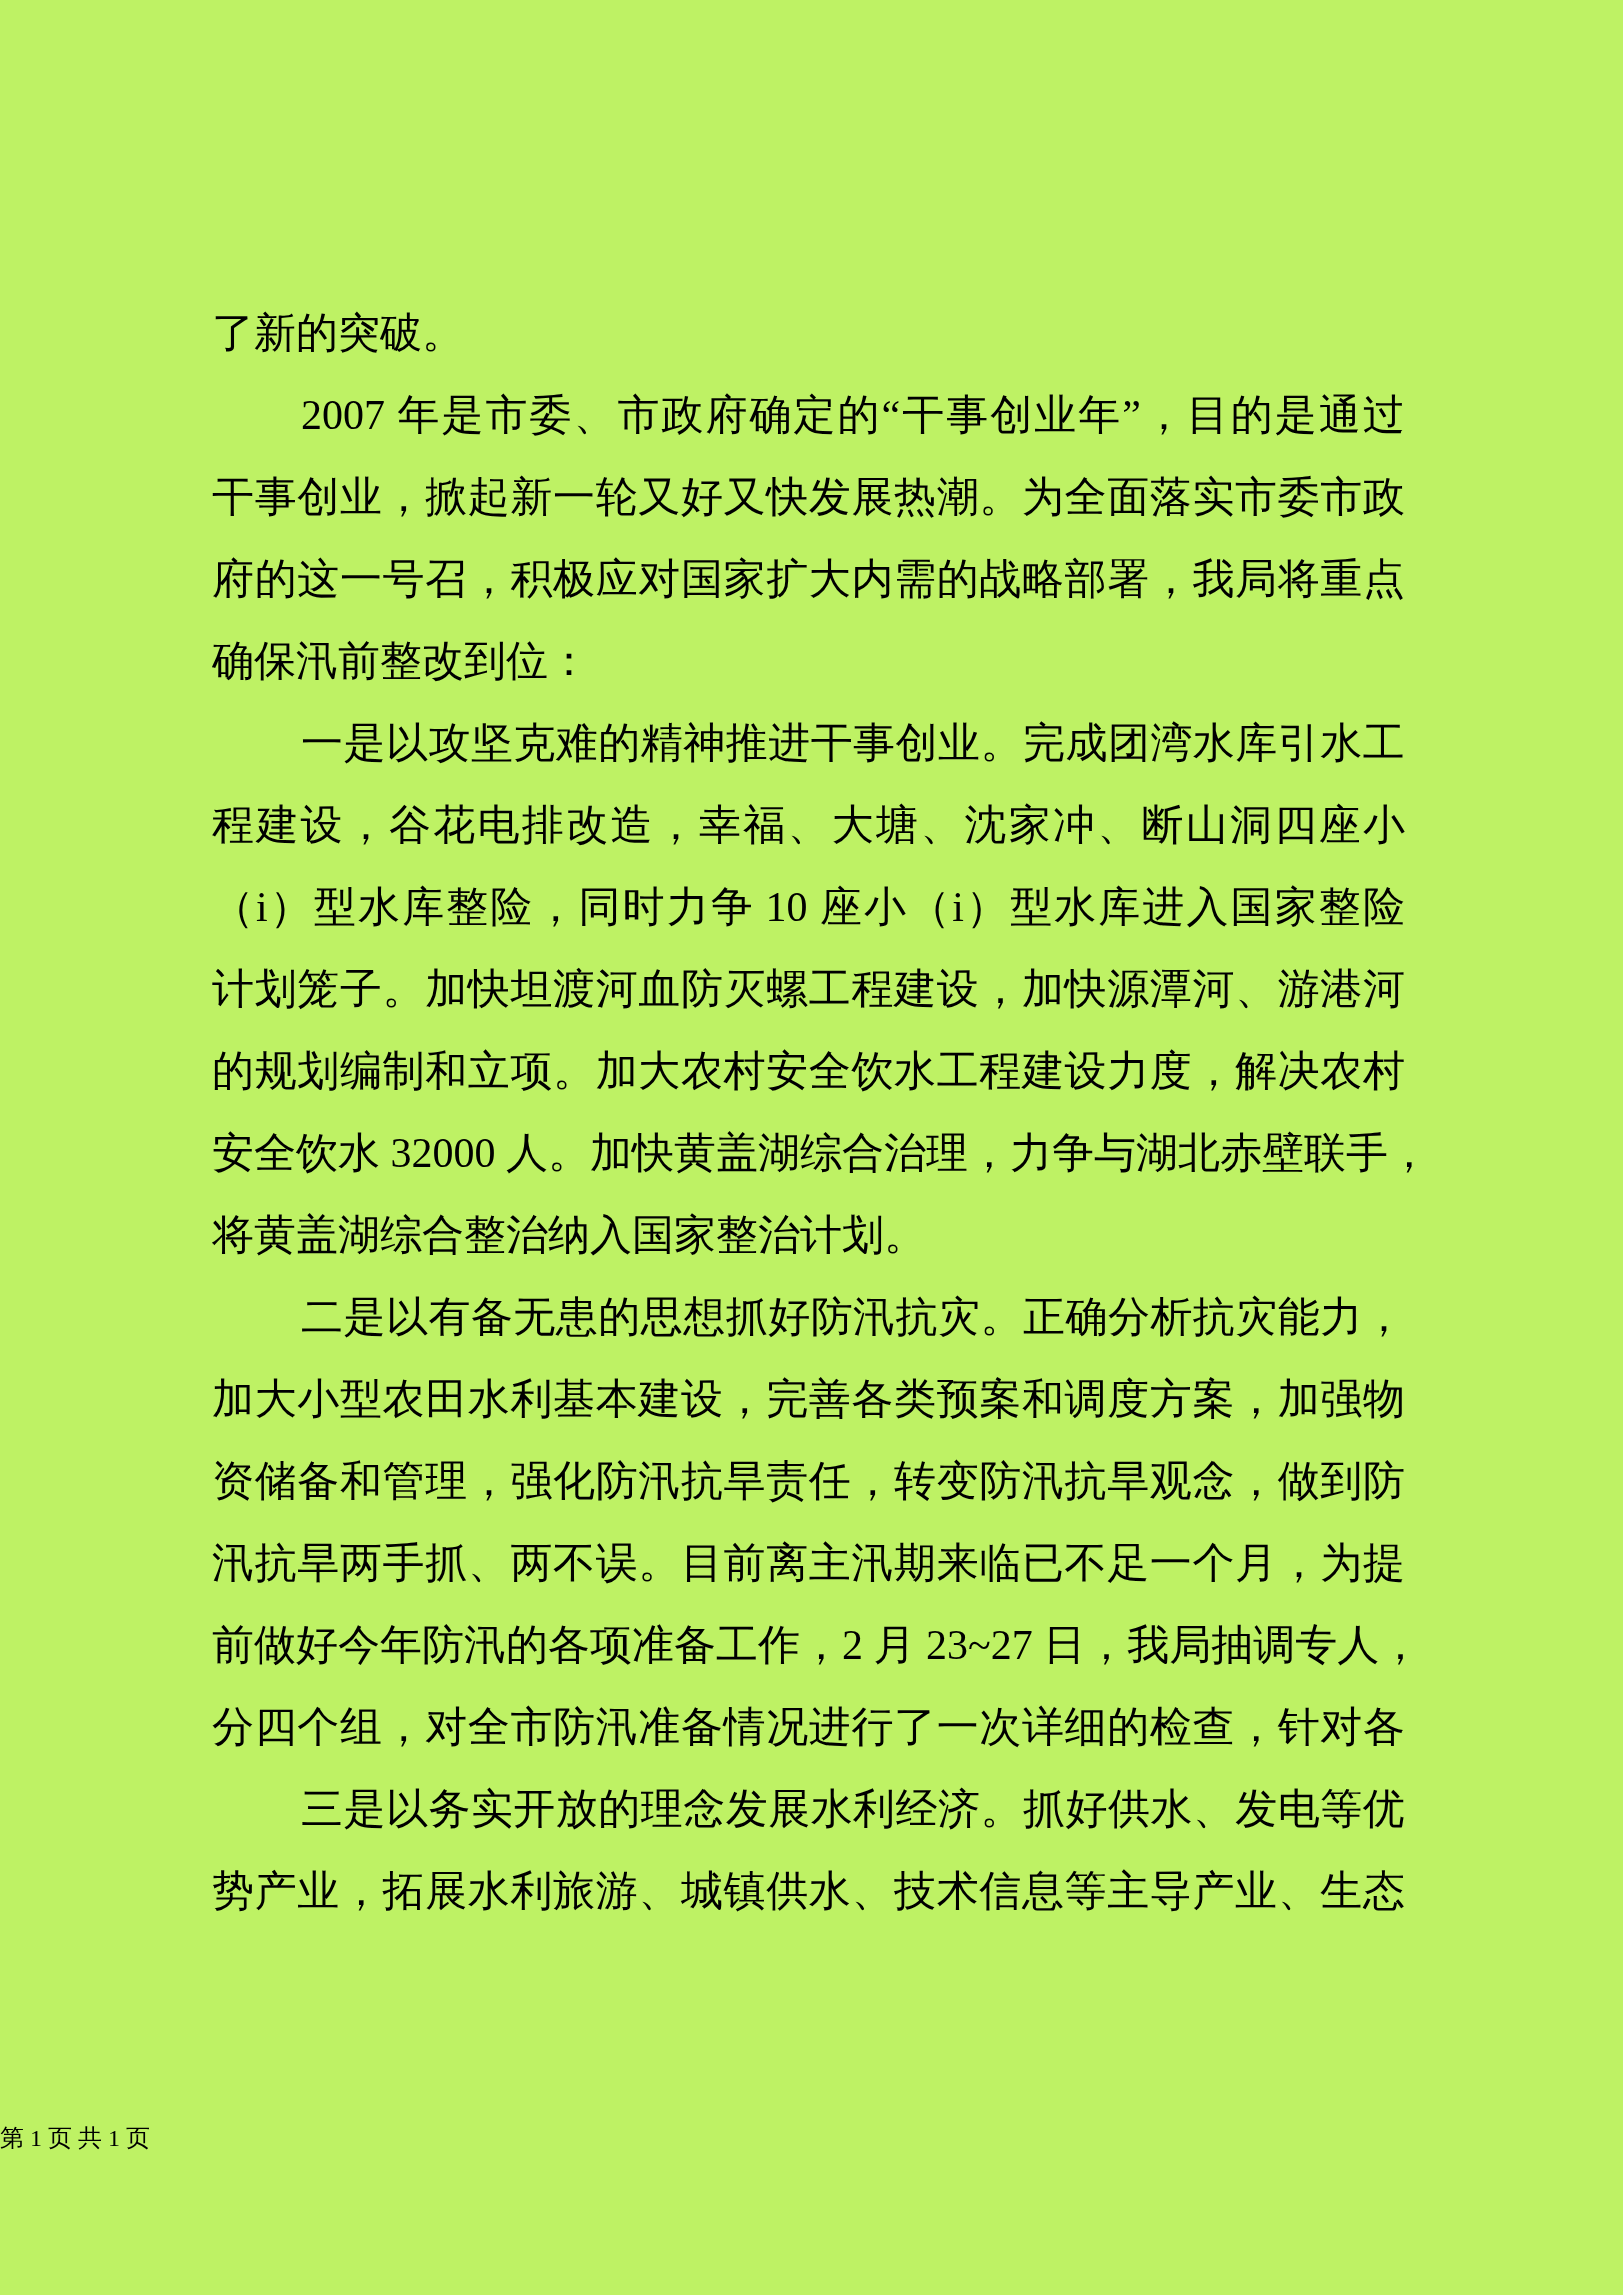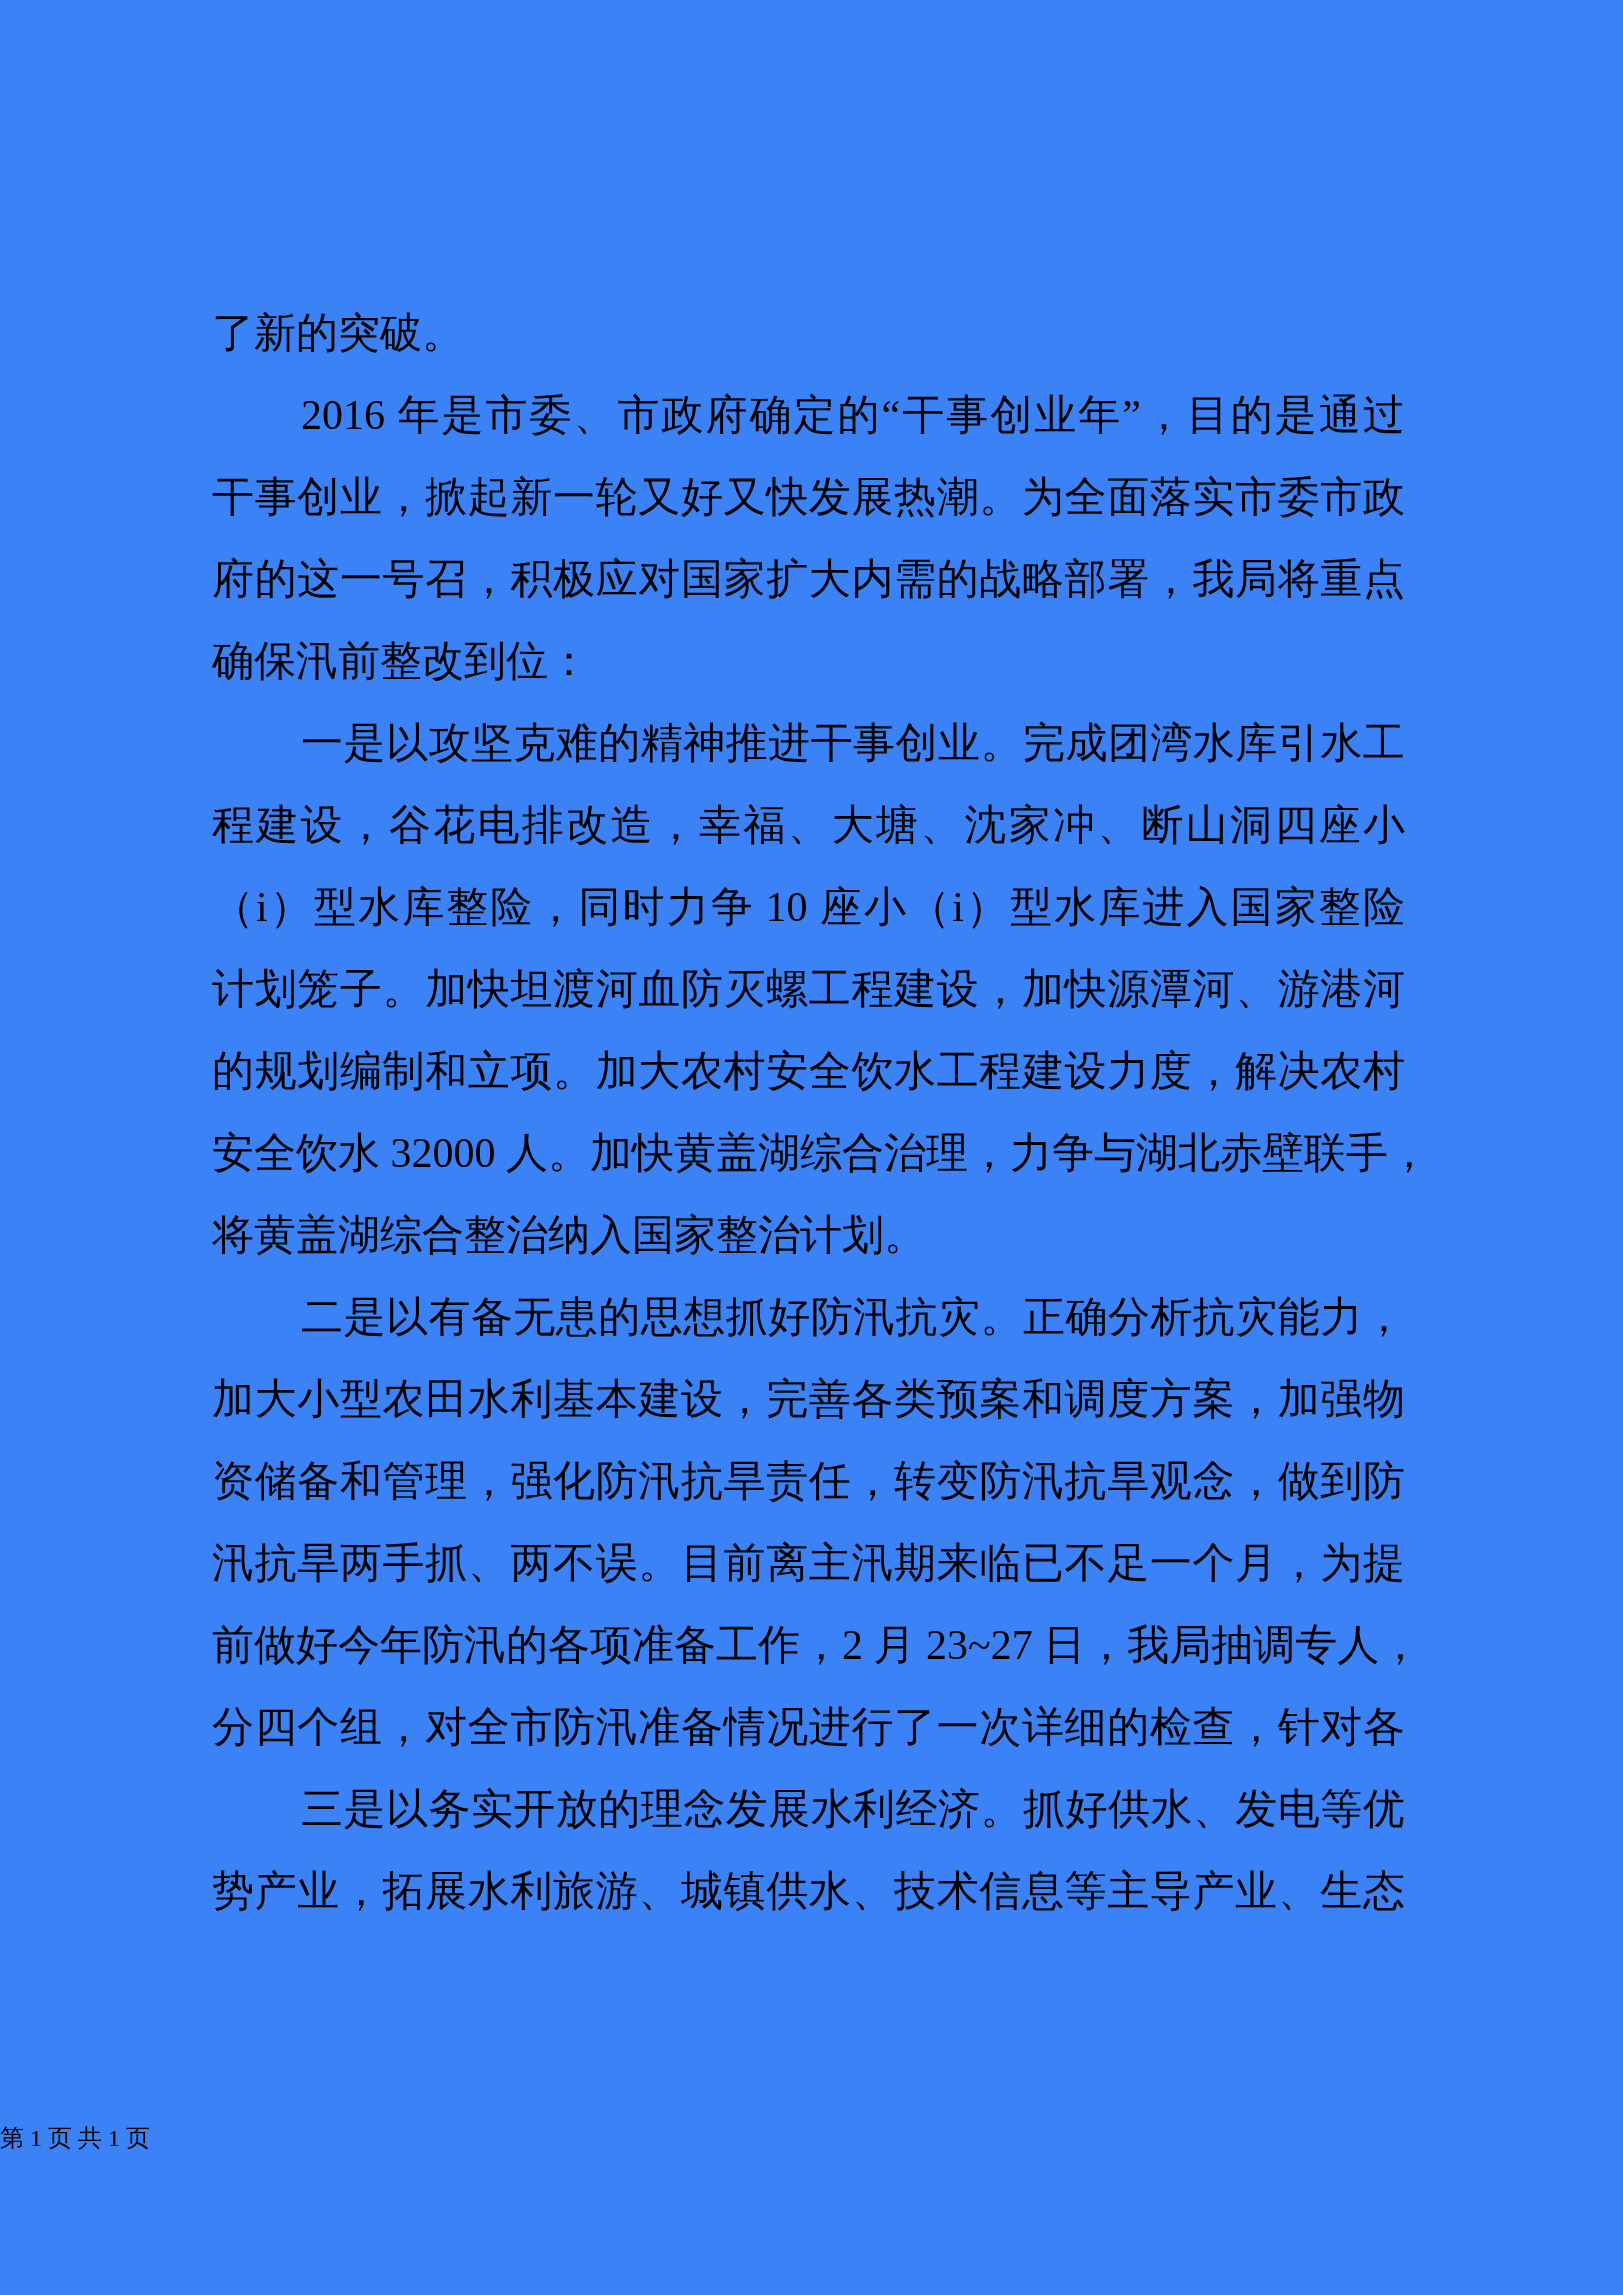--- a/index.html
+++ b/index.html
@@ -1,20 +1,20 @@
 <!DOCTYPE html>
 <html style="font-size:9px"><head>
 <meta charset="utf-8">
 <style>
   html, body { margin: 0; padding: 0; }
   body { width: 1623px; height: 2295px; background: #ffffff; }
   .page {
     position: absolute; left: 0; top: 0;
     width: 1623px; height: 2295px;
-    background: #3b82f6;
+    background: #bef264;
     font-family: "Liberation Serif", "DejaVu Serif", serif;
     color: #000000;
     overflow: hidden;
   }
   .content {
     position: absolute;
     left: 212px; top: 292px;
     width: 1193px;
   }
   .line {
@@ -40,21 +40,21 @@
     line-height: 56px;
     color: #000000;
   }
 </style>
 </head>
 <body>
 
 <div class="page">
   <div class="content" id="content">
       <div class="line">了新的突破。</div>
-      <div class="line stretch indent"><span>2016 </span><span>年</span><span>是</span><span>市</span><span>委</span><span>、</span><span>市</span><span>政</span><span>府</span><span>确</span><span>定</span><span>的</span><span>“</span><span>干</span><span>事</span><span>创</span><span>业</span><span>年</span><span>”</span><span>，</span><span>目</span><span>的</span><span>是</span><span>通</span><span>过</span></div>
+      <div class="line stretch indent"><span>2007 </span><span>年</span><span>是</span><span>市</span><span>委</span><span>、</span><span>市</span><span>政</span><span>府</span><span>确</span><span>定</span><span>的</span><span>“</span><span>干</span><span>事</span><span>创</span><span>业</span><span>年</span><span>”</span><span>，</span><span>目</span><span>的</span><span>是</span><span>通</span><span>过</span></div>
       <div class="line stretch"><span>干</span><span>事</span><span>创</span><span>业</span><span>，</span><span>掀</span><span>起</span><span>新</span><span>一</span><span>轮</span><span>又</span><span>好</span><span>又</span><span>快</span><span>发</span><span>展</span><span>热</span><span>潮</span><span>。</span><span>为</span><span>全</span><span>面</span><span>落</span><span>实</span><span>市</span><span>委</span><span>市</span><span>政</span></div>
       <div class="line stretch"><span>府</span><span>的</span><span>这</span><span>一</span><span>号</span><span>召</span><span>，</span><span>积</span><span>极</span><span>应</span><span>对</span><span>国</span><span>家</span><span>扩</span><span>大</span><span>内</span><span>需</span><span>的</span><span>战</span><span>略</span><span>部</span><span>署</span><span>，</span><span>我</span><span>局</span><span>将</span><span>重</span><span>点</span></div>
       <div class="line">确保汛前整改到位：</div>
       <div class="line stretch indent"><span>一</span><span>是</span><span>以</span><span>攻</span><span>坚</span><span>克</span><span>难</span><span>的</span><span>精</span><span>神</span><span>推</span><span>进</span><span>干</span><span>事</span><span>创</span><span>业</span><span>。</span><span>完</span><span>成</span><span>团</span><span>湾</span><span>水</span><span>库</span><span>引</span><span>水</span><span>工</span></div>
       <div class="line stretch"><span>程</span><span>建</span><span>设</span><span>，</span><span>谷</span><span>花</span><span>电</span><span>排</span><span>改</span><span>造</span><span>，</span><span>幸</span><span>福</span><span>、</span><span>大</span><span>塘</span><span>、</span><span>沈</span><span>家</span><span>冲</span><span>、</span><span>断</span><span>山</span><span>洞</span><span>四</span><span>座</span><span>小</span></div>
       <div class="line stretch"><span>（</span><span>i</span><span>）</span><span>型</span><span>水</span><span>库</span><span>整</span><span>险</span><span>，</span><span>同</span><span>时</span><span>力</span><span>争</span><span> 10 </span><span>座</span><span>小</span><span>（</span><span>i</span><span>）</span><span>型</span><span>水</span><span>库</span><span>进</span><span>入</span><span>国</span><span>家</span><span>整</span><span>险</span></div>
       <div class="line stretch"><span>计</span><span>划</span><span>笼</span><span>子</span><span>。</span><span>加</span><span>快</span><span>坦</span><span>渡</span><span>河</span><span>血</span><span>防</span><span>灭</span><span>螺</span><span>工</span><span>程</span><span>建</span><span>设</span><span>，</span><span>加</span><span>快</span><span>源</span><span>潭</span><span>河</span><span>、</span><span>游</span><span>港</span><span>河</span></div>
       <div class="line stretch"><span>的</span><span>规</span><span>划</span><span>编</span><span>制</span><span>和</span><span>立</span><span>项</span><span>。</span><span>加</span><span>大</span><span>农</span><span>村</span><span>安</span><span>全</span><span>饮</span><span>水</span><span>工</span><span>程</span><span>建</span><span>设</span><span>力</span><span>度</span><span>，</span><span>解</span><span>决</span><span>农</span><span>村</span></div>
       <div class="line stretch"><span>安</span><span>全</span><span>饮</span><span>水</span><span> 32000 </span><span>人</span><span>。</span><span>加</span><span>快</span><span>黄</span><span>盖</span><span>湖</span><span>综</span><span>合</span><span>治</span><span>理</span><span>，</span><span>力</span><span>争</span><span>与</span><span>湖</span><span>北</span><span>赤</span><span>壁</span><span>联</span><span>手</span><span>，</span></div>
       <div class="line">将黄盖湖综合整治纳入国家整治计划。</div>

